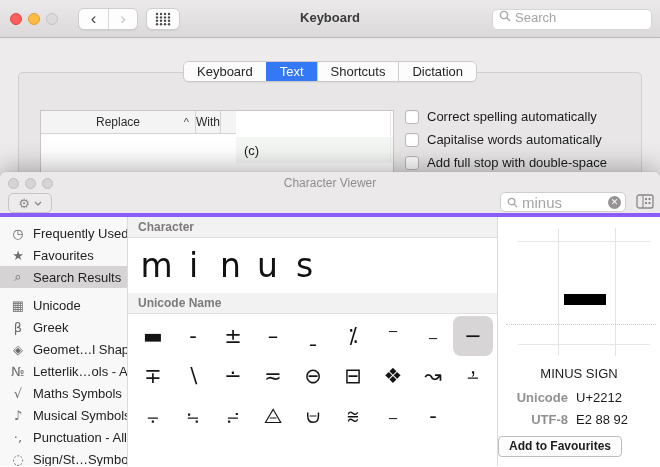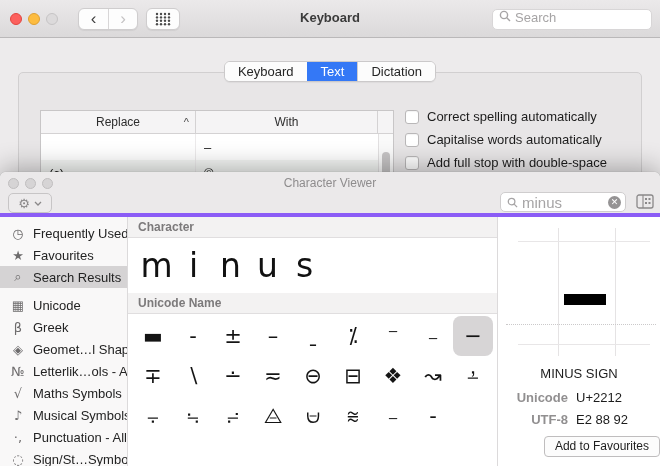--- a/index.html
+++ b/index.html
@@ -25,21 +25,21 @@
   .kw-search .ph { font-size:13px; color:#a6a4a5; }
   .magsvg { flex:0 0 auto; }
 
   .tabbox { position:absolute; left:18px; right:18px; top:72px; bottom:0; background:#e8e6e7; border:1px solid #d1cfd0; border-radius:5px; }
   .tabs { position:absolute; top:61px; left:0; right:0; display:flex; justify-content:center; }
   .tabs-inner { display:flex; height:21px; border:1px solid #cbc9ca; border-radius:6px; overflow:hidden; background:#fcfcfc; box-shadow:0 1px 1px rgba(0,0,0,.05); }
   .tab { display:flex; align-items:center; padding:0 13px; font-size:13px; color:#262626; background:#fcfcfc; }
   .tab + .tab { border-left:1px solid #cfcdce; }
   .tab.sel { background:#3478f6; color:#ffffff; border-left-color:#3478f6; }
 
-  .kw-table { position:absolute; left:40px; top:110px; width:354px; height:80px; background:#fff; border:1px solid #c8c6c7; display:flex; flex-direction:column; }
+  .kw-table { position:absolute; left:40px; top:110px; width:354px; height:80px; background:#fff; border:1px solid #c8c6c7; display:flex; flex-direction:row; }
   .th-row { display:flex; height:23px; background:#f5f4f5; border-bottom:1px solid #d4d2d3; flex:0 0 auto; }
   .th { position:relative; display:flex; align-items:center; justify-content:center; font-size:12px; color:#2d2d2d; }
   .th1 { width:155px; border-right:1px solid #d4d2d3; }
   .th2 { flex:1; border-right:1px solid #d4d2d3; }
   .th-scroll { width:15px; }
   .sortcaret { position:absolute; right:6px; top:5px; font-size:11px; color:#4a4a4a; }
   .tbody { position:relative; flex:1; overflow:hidden; display:flex; }
   .tbody-rows { flex:1; }
   .tr { display:flex; height:26px; align-items:center; }
   .tr:nth-child(even) { background:#f4f6f4; }
@@ -85,21 +85,21 @@
   .cv-detail { width:162px; flex:0 0 auto; position:relative; background:#fff; }
   .guide-v { position:absolute; width:1px; top:11px; height:128px; background:#e5e3e4; }
   .guide-h { position:absolute; left:20px; right:10px; height:1px; background:#e8e6e7; }
   .guide-dotted { position:absolute; left:8px; right:4px; border-top:1px dotted #cbc9ca; }
   .bigglyph { position:absolute; left:66px; top:77px; width:42px; height:11px; background:#000; }
   .dname { position:absolute; top:149px; left:0; right:0; text-align:center; font-size:13px; color:#1c1c1c; }
   .dinfo { position:absolute; top:173px; left:0; right:0; }
   .drow { display:flex; margin-bottom:7px; }
   .dlabel { width:70px; text-align:right; font-size:13px; font-weight:bold; color:#918f90; flex:0 0 auto; }
   .dvalue { margin-left:8px; font-size:13px; color:#1c1c1c; }
-  .favbtn-wrap { position:absolute; top:219px; left:0; right:0; text-align:right; }
+  .favbtn-wrap { position:absolute; top:219px; left:0; right:0; text-align:left;font-weight:bold; }
   .favbtn { display:inline-block; padding:2px 10px 3px; font-size:12px; color:#1d1d1d; background:#fcfcfc; border:1px solid #bfbdbe; border-radius:4px; }
 </style>
 </head>
 <body>
 
 <div class="stage">
 
   <section class="kw">
     <div class="kw-titlebar">
       <span class="traffic t-red"></span>
@@ -139,20 +139,21 @@
         </svg>
         <span class="ph">Search</span>
       </div>
     </div>
 
     <div class="tabbox"></div>
     <div class="tabs">
       <div class="tabs-inner" id="kw-tabs">
           <div class="tab">Keyboard</div>
           <div class="tab sel">Text</div>
+          <div class="tab">Shortcuts</div>
           <div class="tab">Dictation</div>
         </div>
     </div>
 
     <div class="kw-table">
       <div class="th-row">
         <div class="th th1">
           <span>Replace</span>
           <span class="sortcaret">^</span>
         </div>

